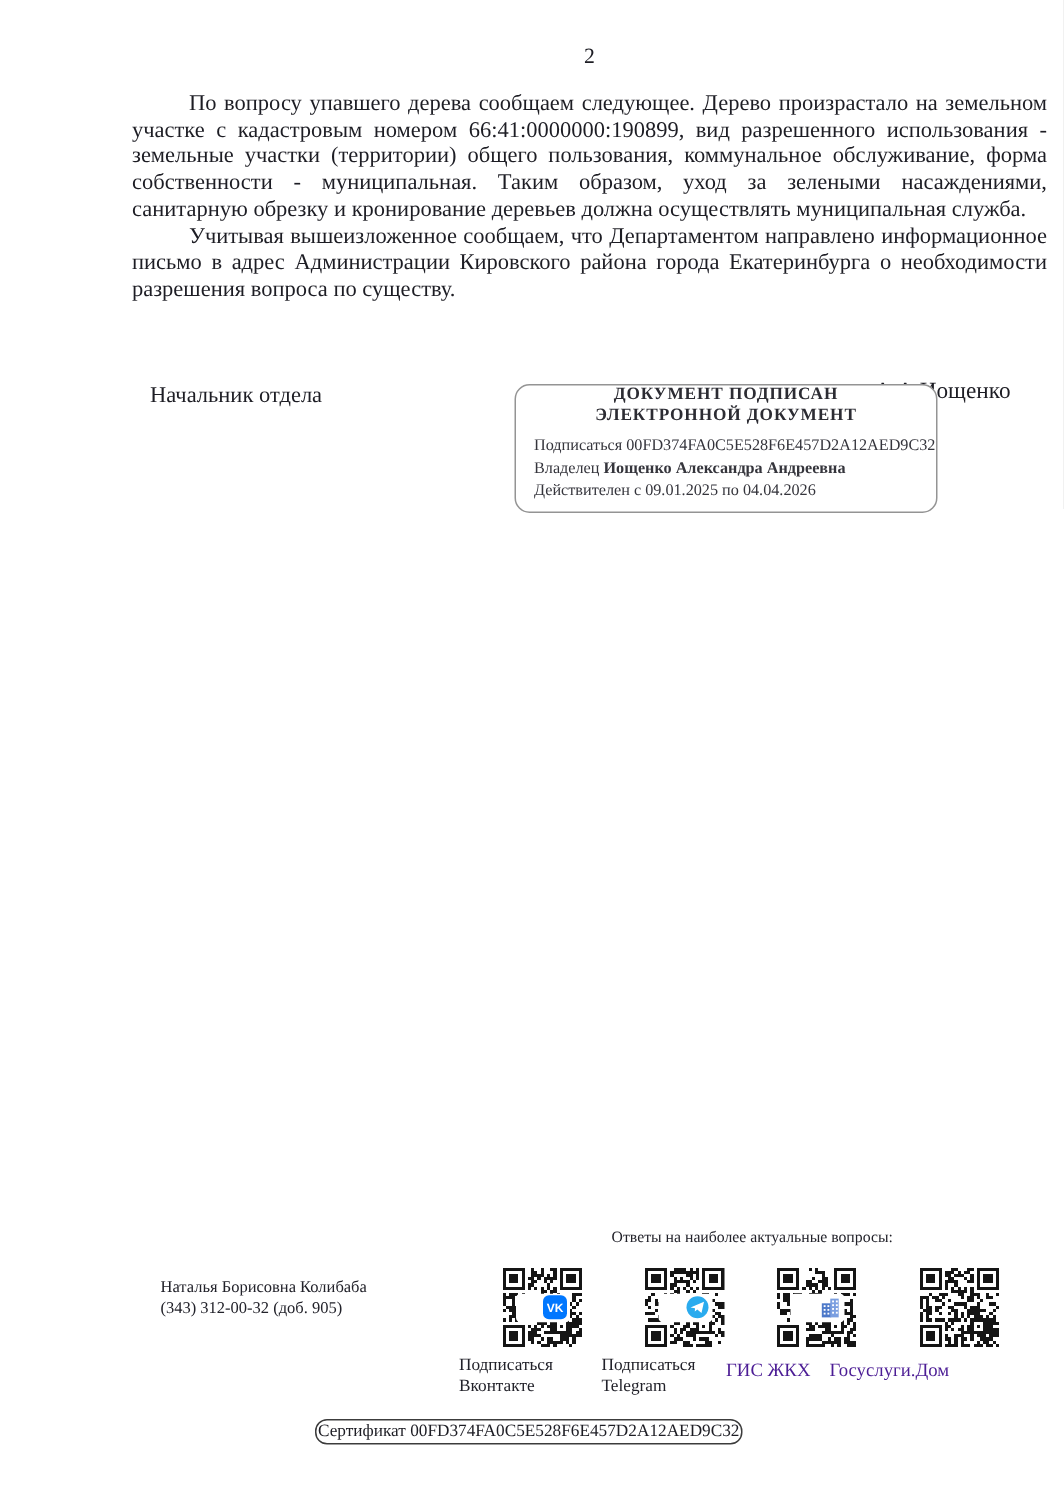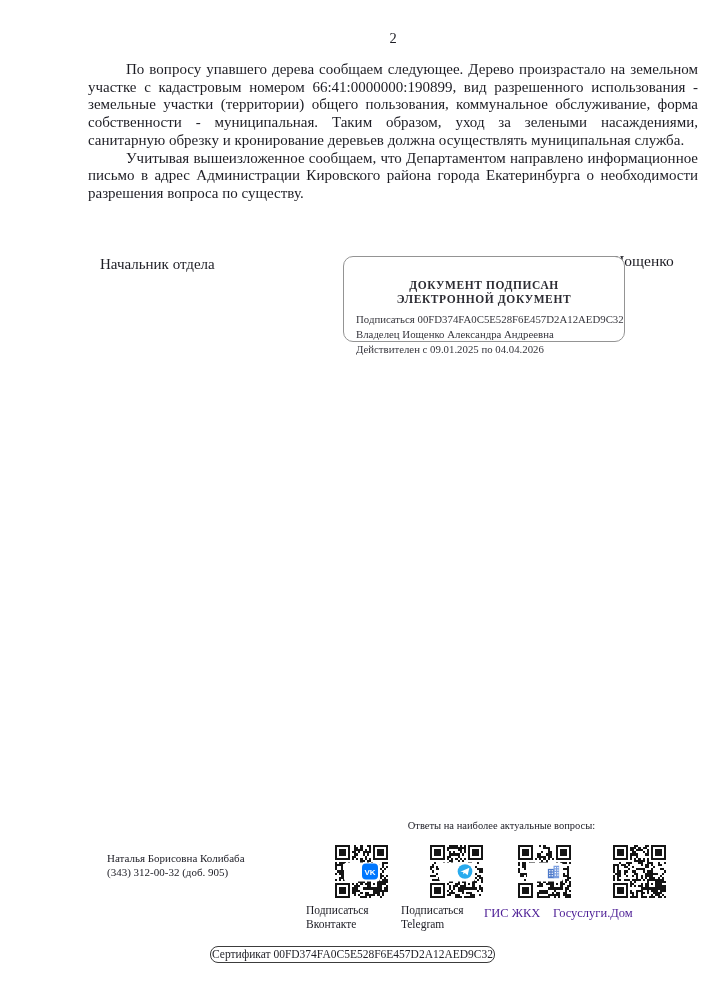--- a/index.html
+++ b/index.html
@@ -19,28 +19,28 @@
   .body-text{
     position:absolute;left:88px;top:61px;width:610px;
     font-size:15px;line-height:17.7px;text-align:justify;
   }
   .body-text p{margin:0;text-indent:38px;}
   .sig-title{position:absolute;left:100px;top:256px;font-size:15px;}
   .sig-name{position:absolute;left:583px;top:252px;font-size:15.5px;}
   .stamp{
     position:absolute;left:343px;top:256px;width:282px;height:86px;
     box-sizing:border-box;border:1px solid #949494;border-radius:10px;
-    padding-top:22px;color:#35353c;background:#fff;
+    padding-top:0;color:#35353c;background:#fff;
   }
   .stamp-title{
     text-align:center;font-weight:bold;font-size:11.5px;line-height:13.5px;
     letter-spacing:0.6px;color:#2c2c33;
   }
   .stamp-details{margin-top:6px;padding-left:12px;font-size:10.8px;line-height:15.2px;}
-  .stamp-details .b{font-weight:normal;}
+  .stamp-details .b{font-weight:bold;}
   .footer-heading{
     position:absolute;left:335px;top:820px;width:333px;
     text-align:center;font-size:10.5px;color:#22222a;
   }
   .contact{
     position:absolute;left:107px;top:851px;
     font-size:11px;line-height:14px;color:#22222a;
   }
   .qr{position:absolute;width:53px;height:53px;top:845px;}
   .qr svg.qr-svg{display:block;width:53px;height:53px;}

